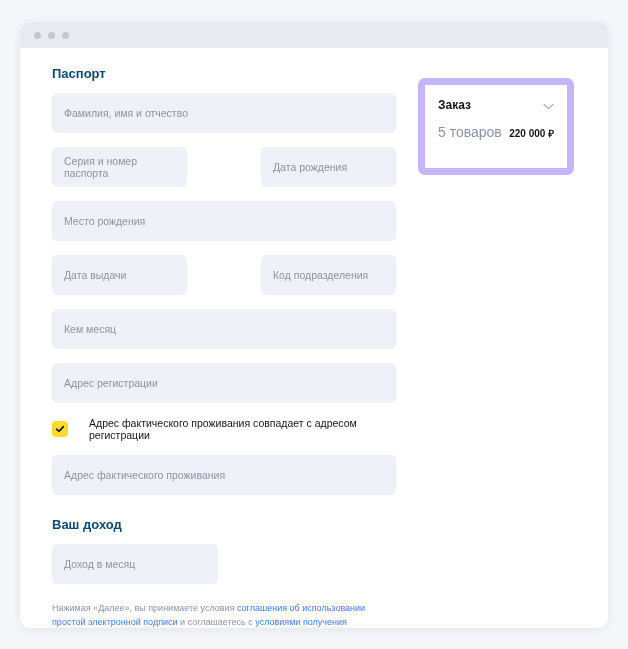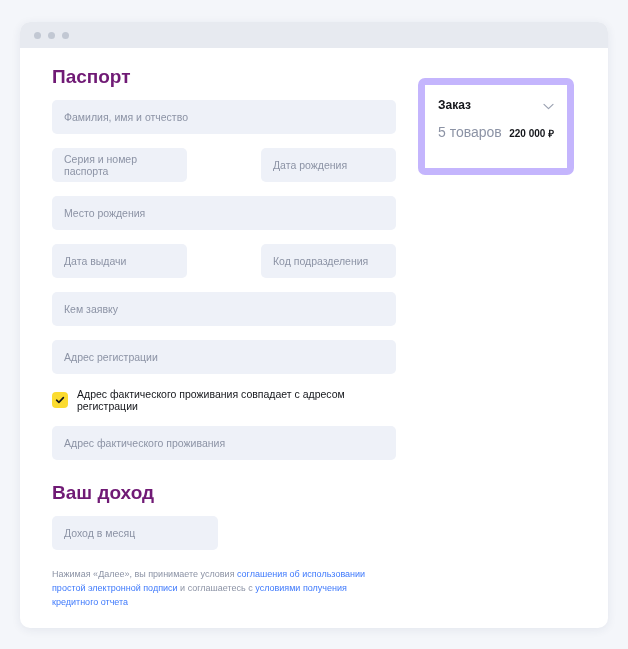--- a/index.html
+++ b/index.html
@@ -44,31 +44,31 @@
     gap: 22px;
   }
   .left-col {
     width: 344px;
   }
   .right-col {
     width: 156px;
     padding-top: 12px;
   }
   h2.section-title {
-    font-size: 19px;
+    font-size: 13px;
     font-weight: bold;
-    color: #701a75;
+    color: #0c4a6e;
     margin: 0 0 12px 0;
   }
   h2.section-title.income {
     margin-top: 22px;
     margin-bottom: 12px;
   }
   .field {
-    height: 34px;
+    height: 40px;
     background: #eef1f8;
     border-radius: 5px;
     display: flex;
     align-items: center;
     padding: 0 12px;
     font-size: 10.5px;
     color: #8c93a5;
     box-sizing: border-box;
     margin-bottom: 14px;
     cursor: text;
@@ -77,21 +77,21 @@
   .field.half-left { width: 166px; }
   .field.half-right { width: 166px; margin-left: 46px; }
   .field.small { width: 166px; }
   .row {
     display: flex;
     gap: 28px;
   }
   .checkbox-row {
     display: flex;
     align-items: center;
-    gap: 9px;
+    gap: 21px;
     margin: 2px 0 14px 0;
   }
   .checkbox {
     width: 16px;
     height: 16px;
     border-radius: 4px;
     background: #fbdb2f;
     display: flex;
     align-items: center;
     justify-content: center;
@@ -206,21 +206,21 @@
         <div class="field half-right">Дата рождения</div>
       </div>
 
       <div class="field full">Место рождения</div>
 
       <div class="row">
         <div class="field half-left">Дата выдачи</div>
         <div class="field half-right">Код подразделения</div>
       </div>
 
-      <div class="field full">Кем заявку</div>
+      <div class="field full">Кем месяц</div>
 
       <div class="field full">Адрес регистрации</div>
 
       <div class="checkbox-row">
         <span class="checkbox">
           <svg width="10" height="10" viewBox="0 0 10 10" aria-hidden="true">
             <path d="M1.6 5.2 L3.9 7.4 L8.4 2.6" fill="none" stroke="#14161b" stroke-width="1.6" stroke-linecap="round" stroke-linejoin="round"></path>
           </svg>
         </span>
         <span class="checkbox-label">Адрес фактического проживания совпадает с адресом регистрации</span>

